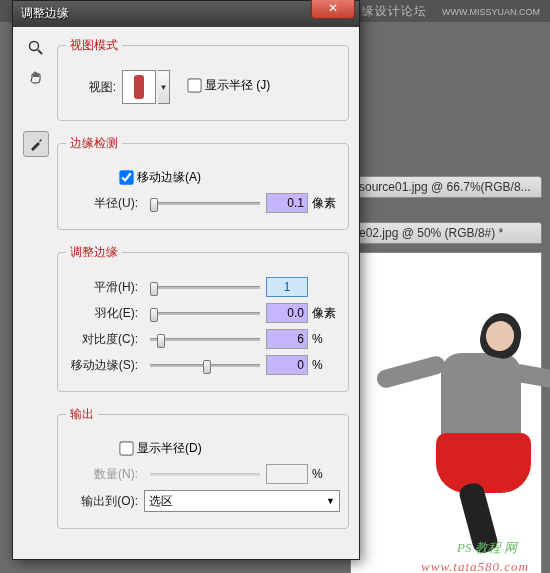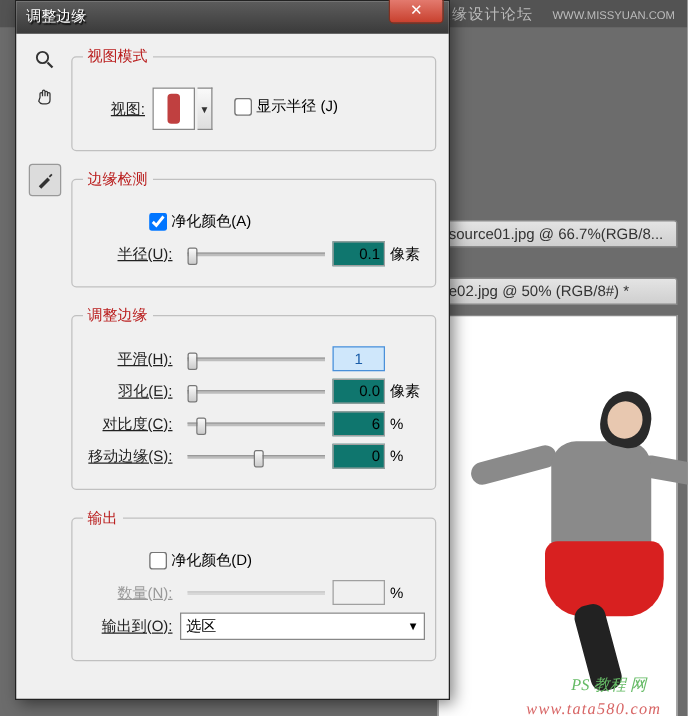--- a/index.html
+++ b/index.html
@@ -34,33 +34,33 @@
 .tools-col { position: absolute; top: 34px; left: 10px; width: 30px; }
 .tool-btn { width: 26px; height: 26px; margin-bottom: 4px; display: flex; align-items: center; justify-content: center; cursor: pointer; border-radius: 3px; }
 .tool-btn.selected { background: #dcdcdc; border: 1px solid #999; }
 
 .content { position: absolute; top: 30px; left: 44px; right: 10px; bottom: 10px; }
 
 fieldset { border: 1px solid #c0c0c0; border-radius: 4px; margin: 6px 0 14px 0; padding: 10px 8px 10px 8px; }
 legend { color: #b91c1c; padding: 0 4px; }
 
 .row { display: flex; align-items: center; margin: 6px 0; }
-.lbl { width: 72px; text-align: right; margin-right: 6px; color: #222; text-decoration: underline; }
+.lbl { width: 72px; text-align: right; margin-right: 6px; color: #222; }
 .lbl.disabled { color: #999; }
 .thumbbox { width: 34px; height: 34px; border: 1px solid #888; background: #fff; display: inline-flex; align-items: center; justify-content: center; position: relative; margin-right: 2px; }
 .thumbfig { width: 10px; height: 24px; background: #c04040; border-radius: 3px; }
 .drop-arrow { width: 12px; height: 34px; border: 1px solid #888; border-left: none; background: linear-gradient(#fafafa,#ddd); display: inline-flex; align-items: center; justify-content: center; font-size: 8px; color: #333; }
 .chk { transform: scale(1.1); margin-right: 4px; }
 .chk-lbl { cursor: pointer; }
 
 .slider { flex: 1; display: flex; align-items: center; margin: 0 6px; }
 .slider-track { flex: 1; height: 3px; background: #bdbdbd; border-top: 1px solid #999; position: relative; }
 .slider-thumb { position: absolute; top: -5px; width: 8px; height: 14px; background: linear-gradient(#fafafa,#ccc); border: 1px solid #777; border-radius: 2px; cursor: pointer; }
 
-.num-input { width: 42px; height: 20px; border: 1px solid #a0a0a0; background: #0f766e; text-align: right; padding: 1px 3px; }
+.num-input { width: 42px; height: 20px; border: 1px solid #a0a0a0; background: #c4b5fd; text-align: right; padding: 1px 3px; }
 .num-input.hl { background: #cfe7fb; border: 1px solid #4a90d9; color: #1a5da8; text-align: center; }
 .unit { margin-left: 4px; min-width:28px; }
 
 .output-select { flex: 1; height: 22px; border: 1px solid #888; background: #fff; display: flex; align-items: center; justify-content: space-between; padding: 4px 4px; cursor: pointer; }
 .output-select .arrow { font-size: 9px; }
 </style>
 </head>
 <body>
 
 <div class="header-strip">
@@ -130,21 +130,21 @@
             <span class="chk-lbl">显示半径 (J)</span>
           </div>
         </div>
       </div>
     </fieldset>
 
     <fieldset>
       <legend>边缘检测</legend>
       <div class="row" style="margin-left:50px">
         <input type="checkbox" class="chk" checked="" style="">
-        <span class="chk-lbl">净化颜色(A)</span>
+        <span class="chk-lbl">移动边缘(A)</span>
       </div>
       <div class="row">
         <span class="lbl">半径(U):</span>
         <div class="slider">
             <div class="slider-track">
               <div class="slider-thumb" style="left:0%"></div>
             </div>
           </div>
         <input class="num-input" value="0.1" style="">
         <span class="unit">像素</span>
@@ -192,21 +192,21 @@
           </div>
         <input class="num-input" value="0" style="">
         <span class="unit">%</span>
       </div>
     </fieldset>
 
     <fieldset>
       <legend>输出</legend>
       <div class="row" style="margin-left:50px">
         <input type="checkbox" class="chk" style="">
-        <span class="chk-lbl">净化颜色(D)</span>
+        <span class="chk-lbl">显示半径(D)</span>
       </div>
       <div class="row">
         <span class="lbl disabled">数量(N):</span>
         <div class="slider" style="opacity:.45">
             <div class="slider-track"></div>
           </div>
         <input class="num-input" disabled="" style="background: rgb(240, 240, 240);" value="">
         <span class="unit">%</span>
       </div>
       <div class="row">

